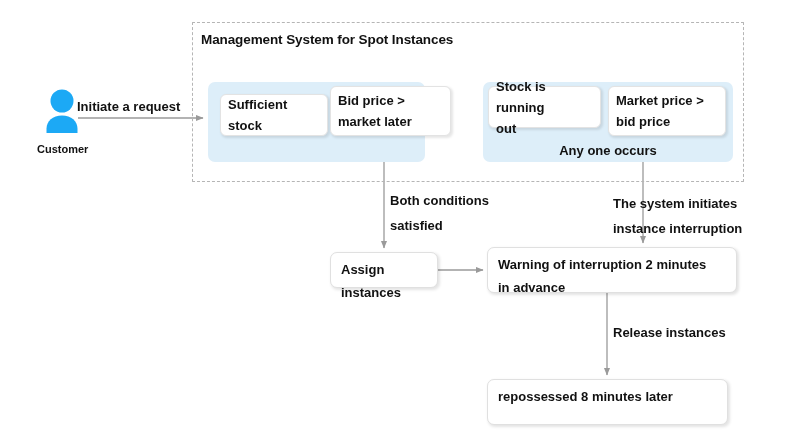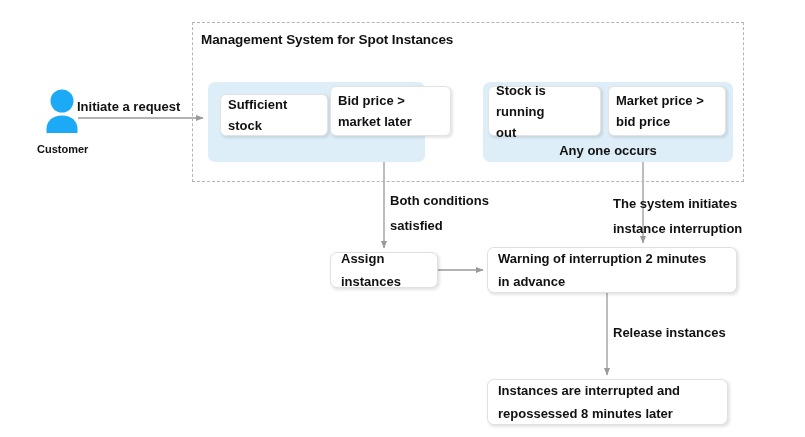--- a/index.html
+++ b/index.html
@@ -49,33 +49,33 @@
     box-shadow:1.5px 1.5px 2.5px rgba(0,0,0,0.10);
     font-size:13px;font-weight:bold;color:#111;
     display:flex;align-items:center;
     padding:0 7px;
     line-height:21px;
   }
   .wbox .txt{display:block;}
 
   .b-suffstock{left:12px;top:12px;width:108px;height:42px;}
   .b-bidprice {left:122px;top:4px;width:121px;height:50px;}
-  .b-stockout {left:5px;top:4px;width:113px;height:50px;}
+  .b-stockout {left:5px;top:4px;width:113px;height:42px;}
   .b-mktprice {left:125px;top:4px;width:118px;height:50px;}
 
   
   .pbox{
     background:#ffffff;
     border:1px solid #e0e0e0;
     border-radius:7px;
     box-shadow:1.5px 1.5px 3px rgba(0,0,0,0.11);
     font-size:13px;font-weight:bold;color:#111;
     padding:5px 10px;
     line-height:23px;
-    display:flex;flex-direction:column;justify-content:center;
+    display:flex;flex-direction:column;
   }
   .box-assign{left:330px;top:252px;width:108px;height:36px;}
   .box-warning{left:487px;top:247px;width:250px;height:46px;}
   .box-interrupt{left:487px;top:379px;width:241px;height:46px;}
 
   
   .cust-icon{left:45px;top:88px;width:34px;height:46px;}
   .cust-label{
     left:37px;top:143px;
     font-size:11px;font-weight:bold;color:#111;
@@ -172,17 +172,16 @@
   <div class="abs pbox box-assign">
     <span>Assign instances</span>
   </div>
 
   <div class="abs pbox box-warning">
     <span>Warning of interruption 2 minutes</span>
     <span>in advance</span>
   </div>
 
   <div class="abs pbox box-interrupt">
-    <span>Instances are interrupted and</span>
     <span>repossessed 8 minutes later</span>
   </div>
 
 </div>
 
 </body></html>

